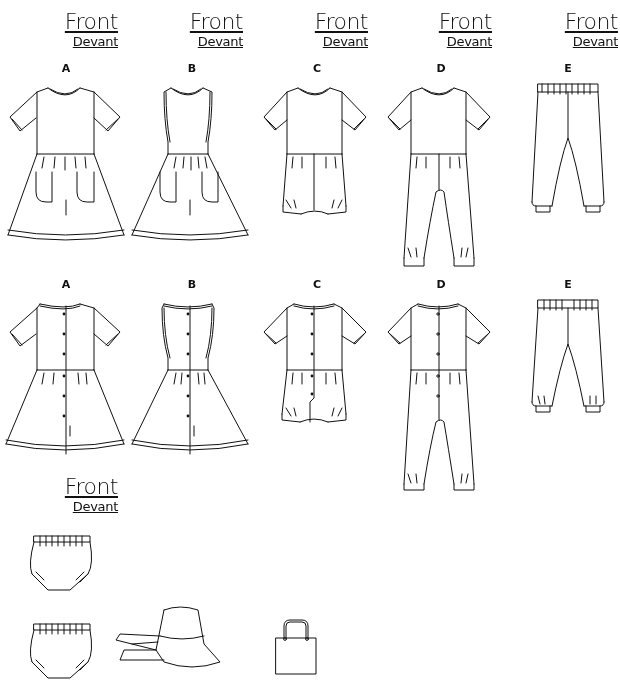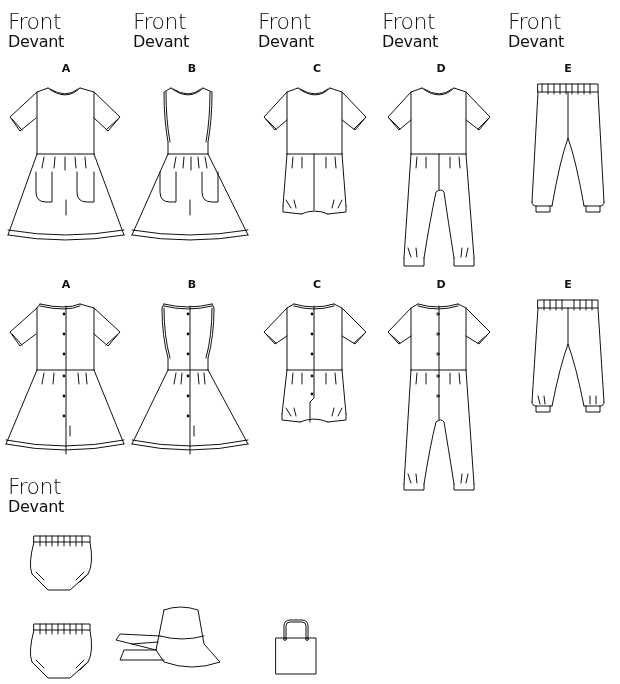--- a/index.html
+++ b/index.html
@@ -1,19 +1,19 @@
 <!DOCTYPE html>
 <html><head>
 <meta charset="utf-8">
 <style>
   html, body { margin: 0; padding: 0; background: #ffffff; }
   body { width: 620px; height: 684px; position: relative; overflow: hidden; font-family: "DejaVu Sans", sans-serif; color: #111; }
-  .hdr { position: absolute; text-align: left; width: 110px; }
+  .hdr { position: absolute; text-align: right; width: 110px; text-decoration: underline; }
   .hdr .front { font-family: "DejaVu Sans", sans-serif; font-size: 22px; font-weight: 300; letter-spacing: -0.5px; line-height: 24px; }
-  .hdr .devant { font-family: "DejaVu Sans", sans-serif; font-size: 16px; line-height: 16px; letter-spacing: -0.3px; }
+  .hdr .devant { font-family: "DejaVu Sans", sans-serif; font-size: 13px; line-height: 16px; letter-spacing: -0.3px; }
   .letter { position: absolute; width: 40px; text-align: center; font-family: "DejaVu Sans", sans-serif; font-weight: bold; font-size: 11px; }
   svg.art { position: absolute; overflow: visible; }
   svg.art * { fill: none; stroke: #111; stroke-width: 1; stroke-linejoin: round; stroke-linecap: round; }
   svg.art .btn { fill: #111; stroke: none; }
 </style>
 </head>
 <body>
 
 <div class="hdr" style="left:8px; top:10px;">
   <div class="front">Front</div>

